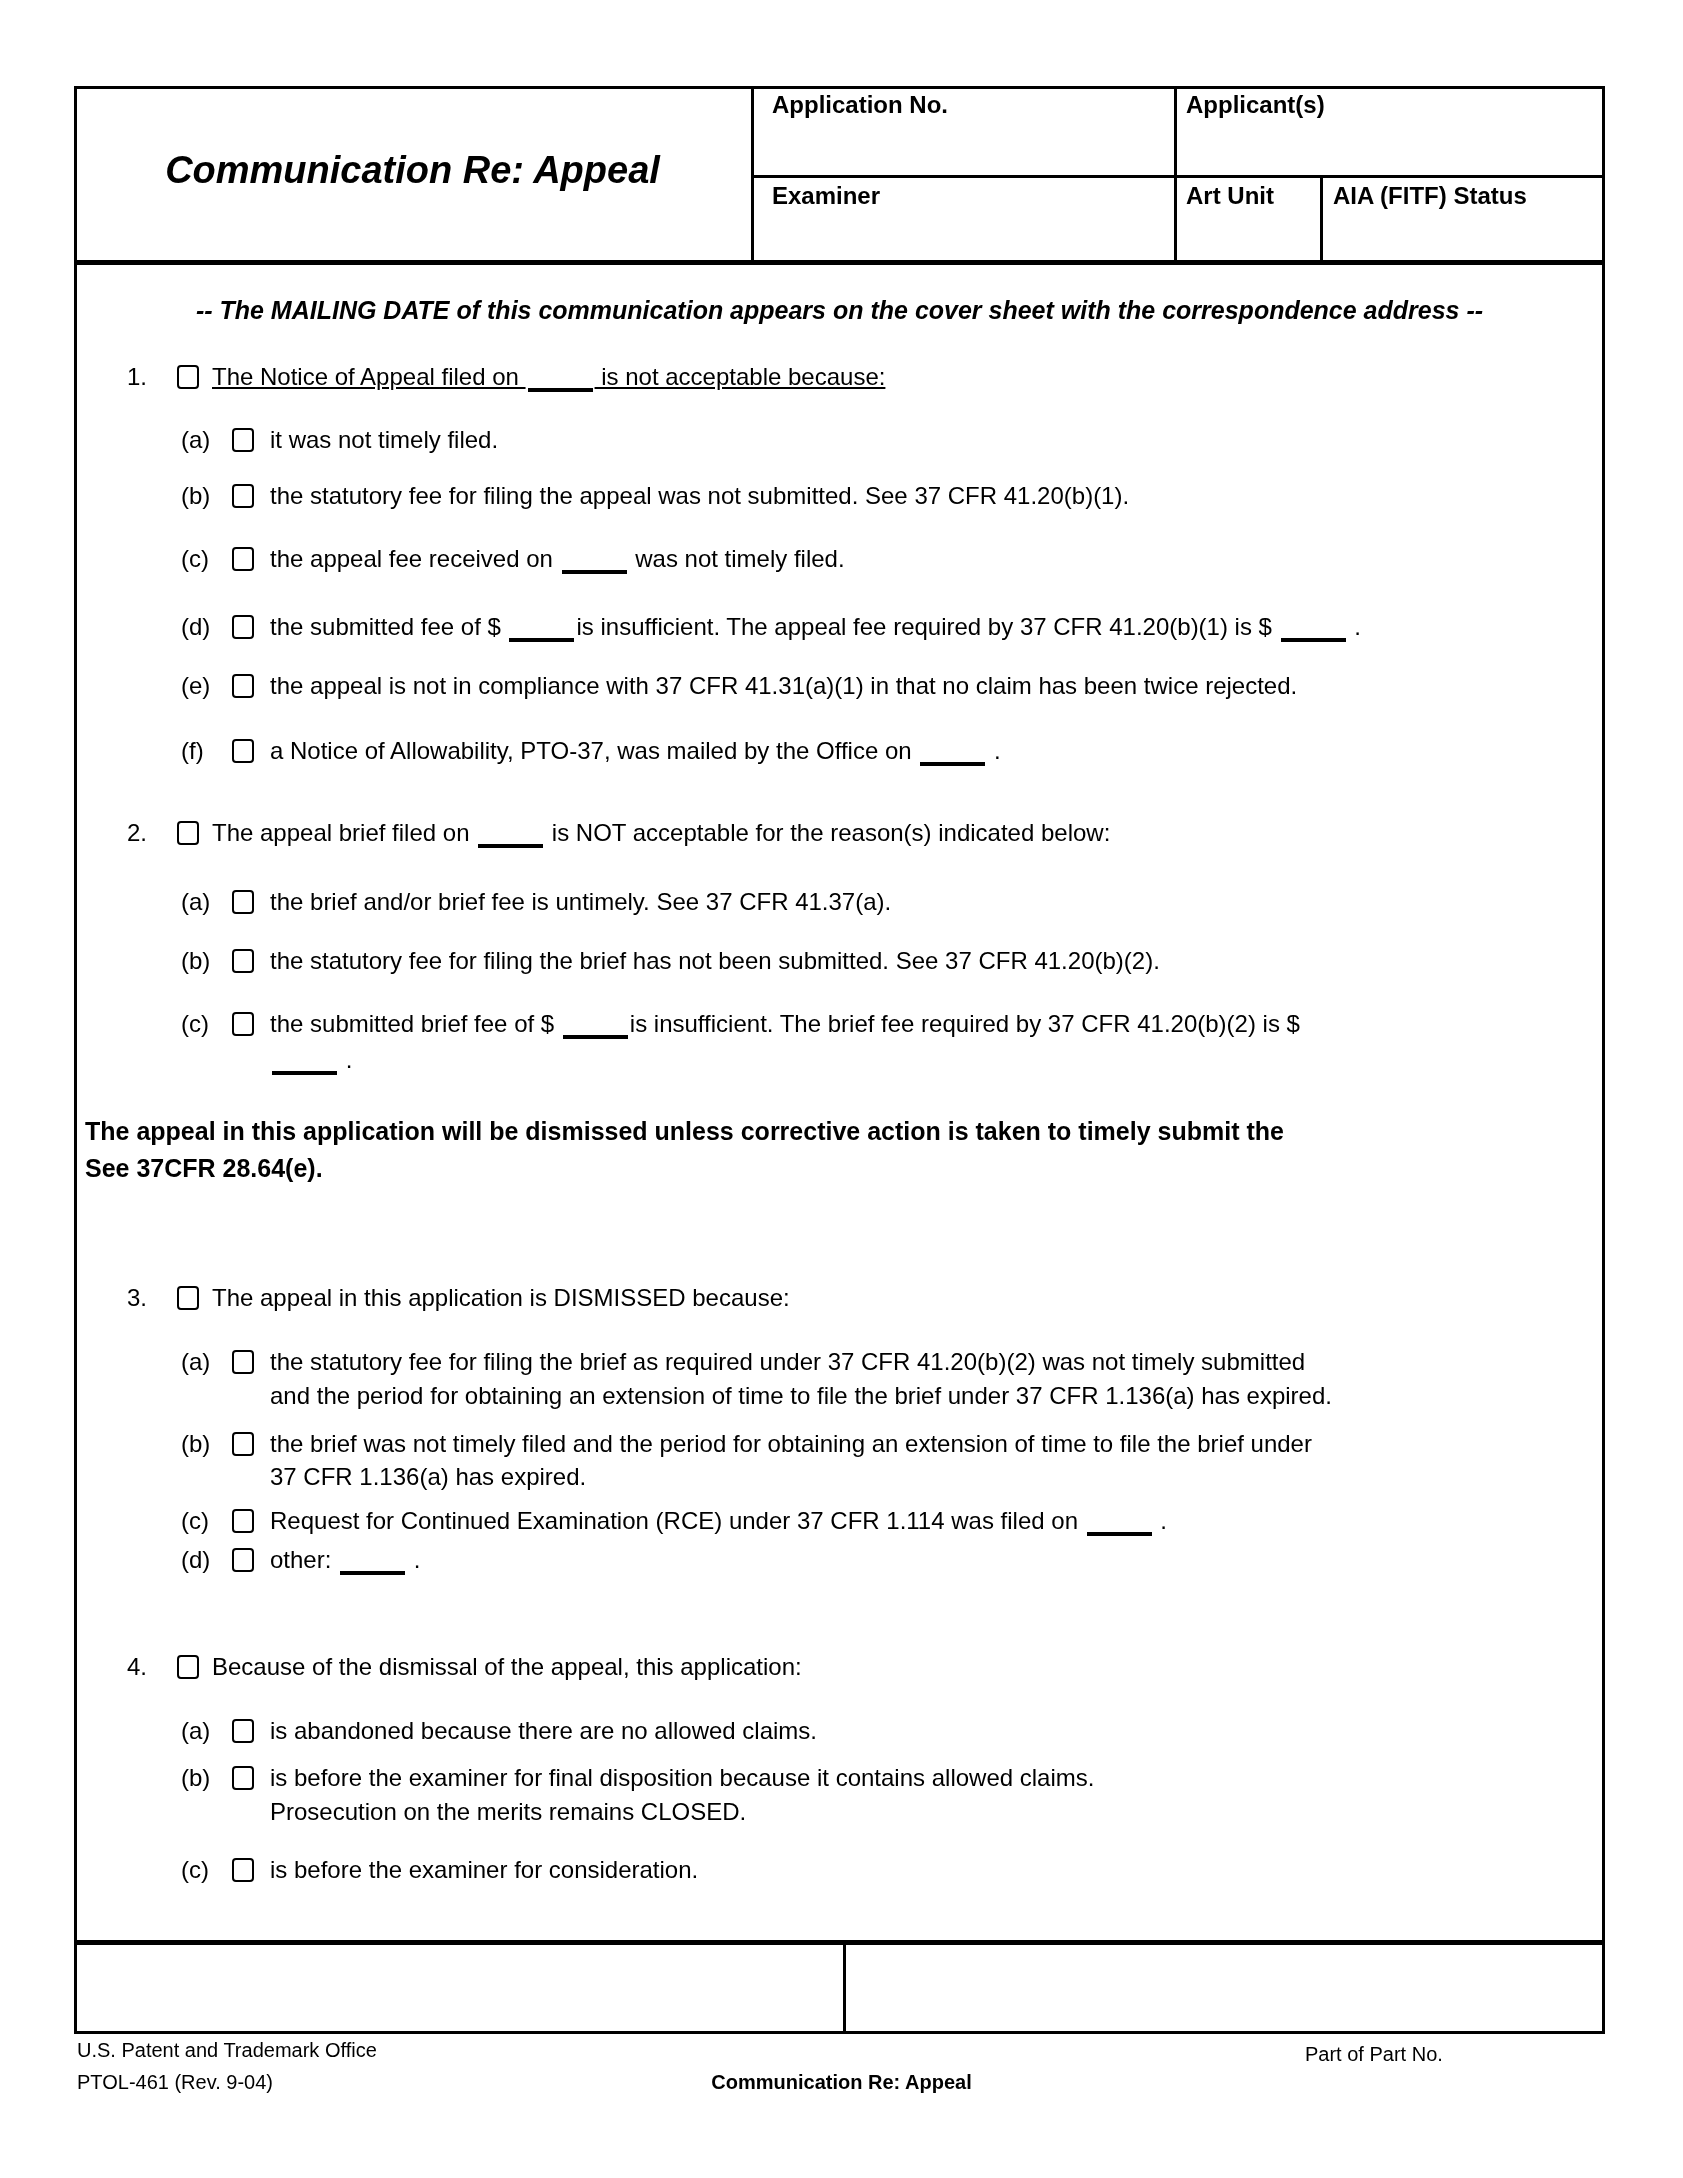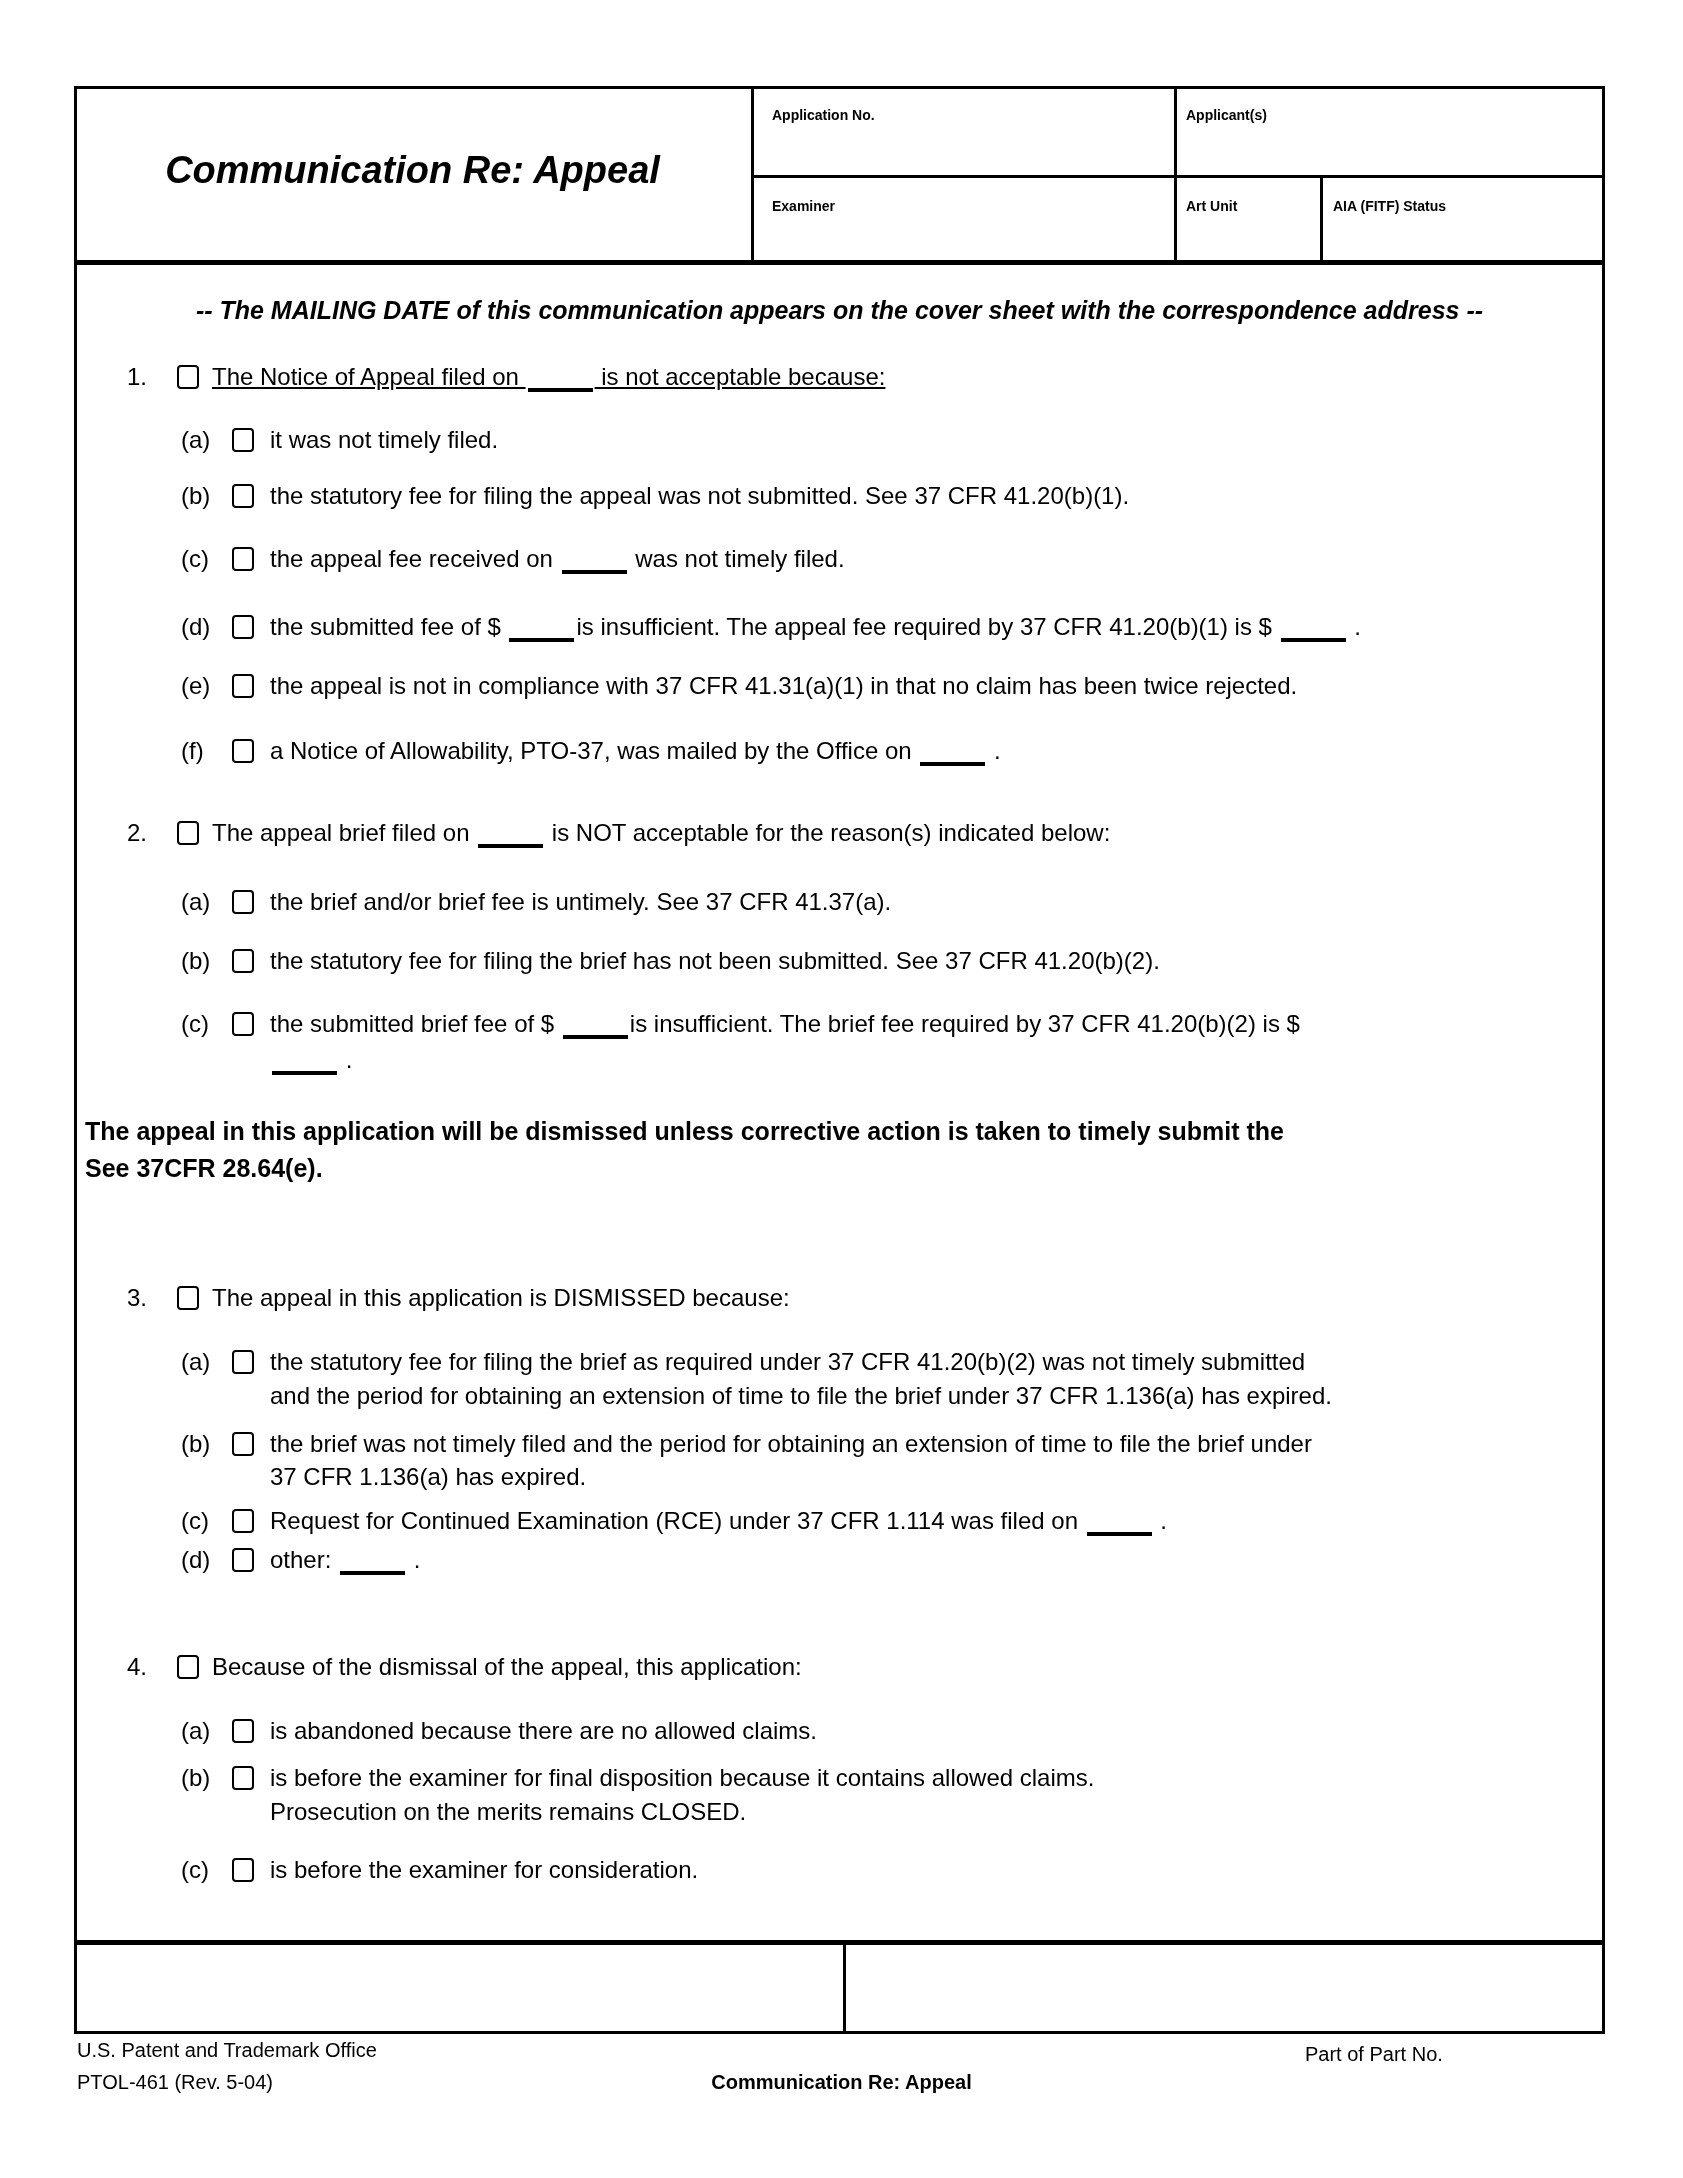--- a/index.html
+++ b/index.html
@@ -4,21 +4,21 @@
 <style>
   html,body { margin:0; padding:0; background:#ffffff; }
   .sheet {
     position:relative; width:1683px; height:2178px; background:#ffffff;
     font-family:"Liberation Sans", sans-serif; color:#000;
     overflow:hidden;
   }
   .rule { position:absolute; background:#000; }
   .outer-box { position:absolute; left:74px; top:86px; width:1531px; height:1948px;
     border:3px solid #000; box-sizing:border-box; }
-  .hdr-label { position:absolute; font-size:14px; font-weight:bold; white-space:nowrap;margin-top:16px; }
+  .hdr-label { position:absolute; font-size:24px; font-weight:bold; white-space:nowrap; }
   .form-title { position:absolute; left:74px; top:149px; width:677px; text-align:center;
     font-size:38px; font-weight:bold; font-style:italic; white-space:nowrap; }
   .notice { position:absolute; left:74px; top:296px; width:1531px; text-align:center;
     font-size:25px; font-weight:bold; font-style:italic; white-space:nowrap; }
   .line { position:absolute; font-size:24px; line-height:30px; white-space:nowrap; }
   .itemline { left:127px; }
   .subline { left:181px; }
   .contline { left:270px; }
   .itemline .num { display:inline-block; width:50px; }
   .subline .num { display:inline-block; width:51px; }
@@ -133,17 +133,17 @@
   </div>
   <div class="line contline" style="top:1797px;">
     <span>Prosecution on the merits remains CLOSED.</span>
   </div>
   <div class="line subline" style="top:1855px;">
     <span class="num">(c)</span><span class="cb"></span><span>is before the examiner for consideration.</span>
   </div>
 
   <div class="foot" style="left:77px; top:2039px;">U.S. Patent and Trademark Office</div>
   <div class="foot" style="left:1305px; top:2043px;">Part of Part No.</div>
-  <div class="foot" style="left:77px; top:2071px;">PTOL-461 (Rev. 5-04)</div>
+  <div class="foot" style="left:77px; top:2071px;">PTOL-461 (Rev. 9-04)</div>
   <div class="foot-center">Communication Re: Appeal</div>
 
 </div>
 
 
 </body></html>

